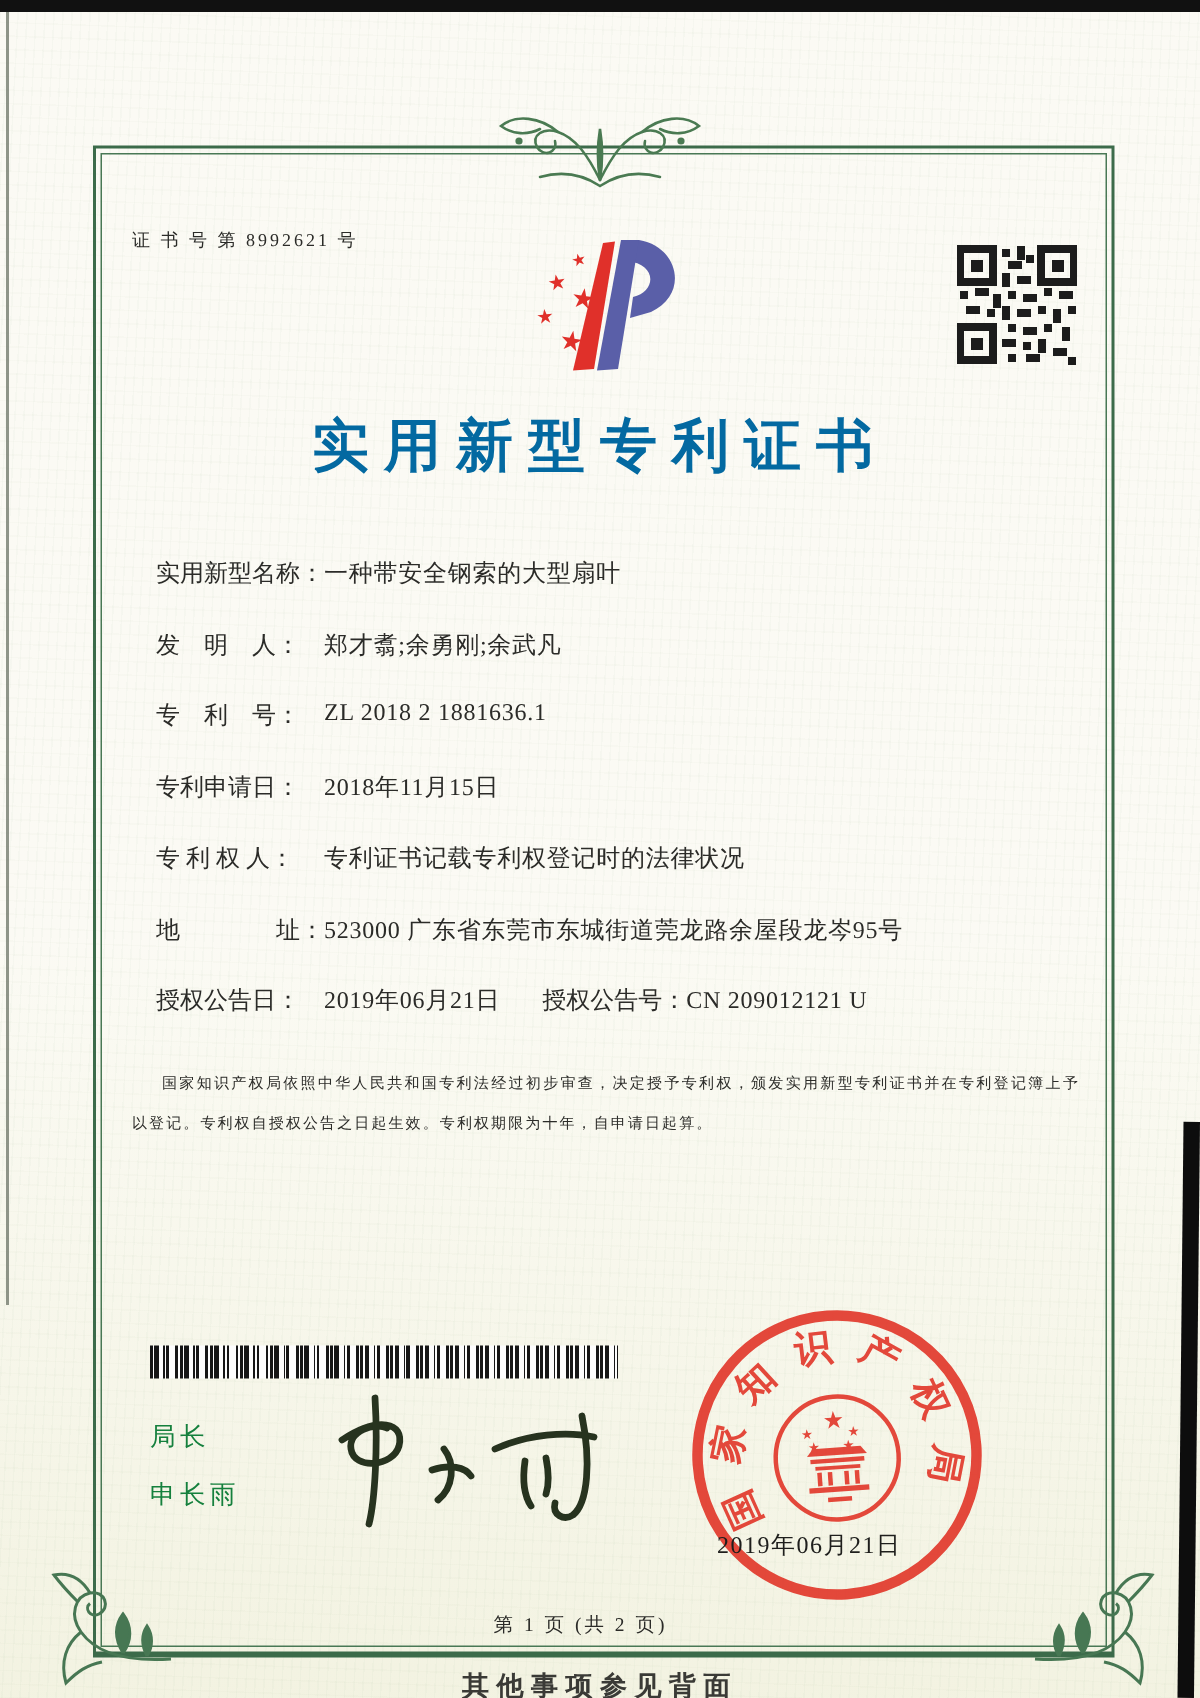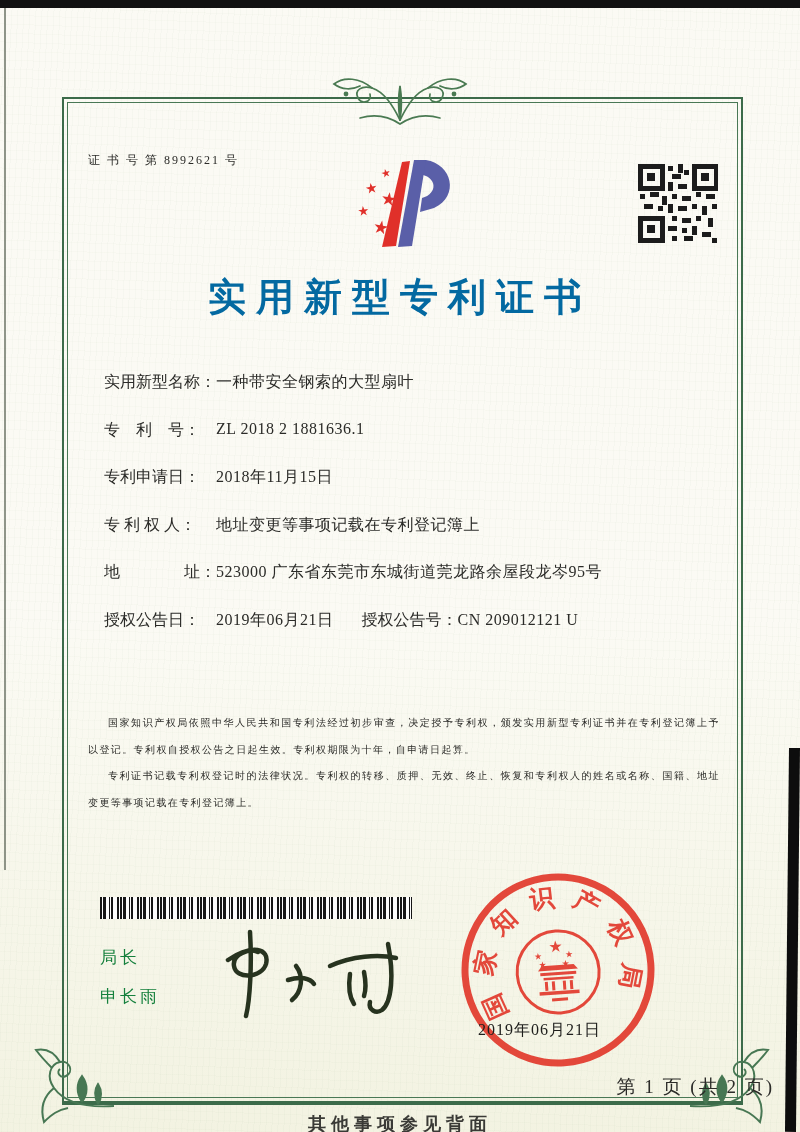--- a/index.html
+++ b/index.html
@@ -46,21 +46,21 @@
     background:repeating-linear-gradient(90deg,
       #161616 0 2px,#fdfdfd 2px 3px,#161616 3px 6px,#fdfdfd 6px 9px,
       #161616 9px 10px,#fdfdfd 10px 11px,#161616 11px 13px,#fdfdfd 13px 17px,
       #161616 17px 19px,#fdfdfd 19px 20px);
   }
   .commissioner{position:absolute;left:100px;top:946px;font-family:"Liberation Sans","DejaVu Sans",sans-serif;font-size:17px;letter-spacing:3px;color:#15803d;}
   .commissioner div{margin-bottom:16px;}
   .signature{position:absolute;left:192px;top:914px;}
   .seal{position:absolute;left:458px;top:870px;width:200px;height:200px;transform:rotate(-4deg);opacity:.93;}
   .seal-date{position:absolute;left:478px;top:1020px;font-size:16px;letter-spacing:1px;color:#1e1e1c;z-index:5;}
-  .page-footer{position:absolute;left:0;top:1074px;width:774px;text-align:right;font-size:19px;letter-spacing:2px;}
+  .page-footer{position:absolute;left:0;top:1074px;width:774px;text-align:center;font-size:13px;letter-spacing:2px;}
   .back-note{position:absolute;left:0;top:1112px;width:800px;text-align:center;font-size:18px;font-weight:700;letter-spacing:5px;color:#3a3a36;}
 </style>
 </head>
 <body>
 
 <div class="paper-texture"></div>
 <div class="scan-edge-top"></div>
 <div class="scan-edge-left"></div>
 <div class="scan-edge-right"></div>
 
@@ -157,39 +157,41 @@
   </svg>
 </div>
 
 <h1 class="title">实用新型专利证书</h1>
 
 <div class="fields">
   <div class="field-row">
     <span class="field-label">实用新型名称：</span><span class="field-value">一种带安全钢索的大型扇叶</span>
   </div>
   <div class="field-row">
+    <span class="field-label">发　明　人：</span><span class="field-value">郑才翥;余勇刚;余武凡</span>
+  </div>
+  <div class="field-row">
     <span class="field-label">专　利　号：</span><span class="field-value">ZL 2018 2 1881636.1</span>
   </div>
   <div class="field-row">
     <span class="field-label">专利申请日：</span><span class="field-value">2018年11月15日</span>
   </div>
   <div class="field-row">
-    <span class="field-label">专 利 权 人：</span><span class="field-value">地址变更等事项记载在专利登记簿上</span>
+    <span class="field-label">专 利 权 人：</span><span class="field-value">专利证书记载专利权登记时的法律状况</span>
   </div>
   <div class="field-row">
     <span class="field-label">地　　　　址：</span><span class="field-value">523000 广东省东莞市东城街道莞龙路余屋段龙岑95号</span>
   </div>
   <div class="field-row">
     <span class="field-label">授权公告日：</span><span class="field-value">2019年06月21日</span><span class="grant-pair2"><span>授权公告号：</span><span class="field-value">CN 209012121 U</span></span>
   </div>
 </div>
 
 <div class="paragraphs">
   <p>国家知识产权局依照中华人民共和国专利法经过初步审查，决定授予专利权，颁发实用新型专利证书并在专利登记簿上予以登记。专利权自授权公告之日起生效。专利权期限为十年，自申请日起算。</p>
-  <p>专利证书记载专利权登记时的法律状况。专利权的转移、质押、无效、终止、恢复和专利权人的姓名或名称、国籍、地址变更等事项记载在专利登记簿上。</p>
 </div>
 
 <div class="barcode"></div>
 
 <div class="commissioner">
   <div>局长</div>
   <div>申长雨</div>
 </div>
 
 <div class="signature">

